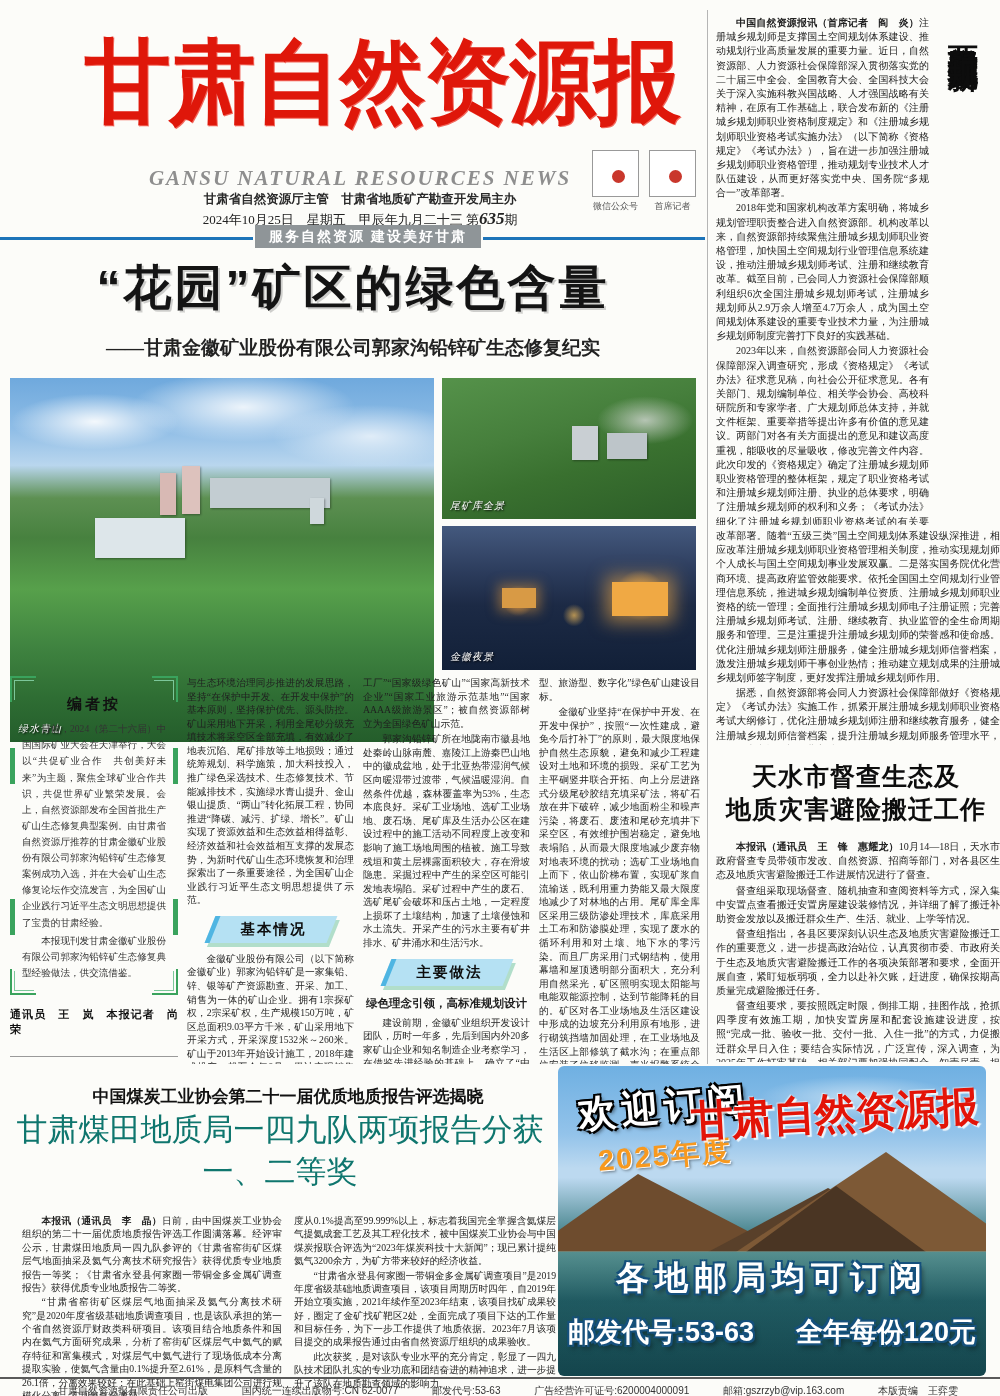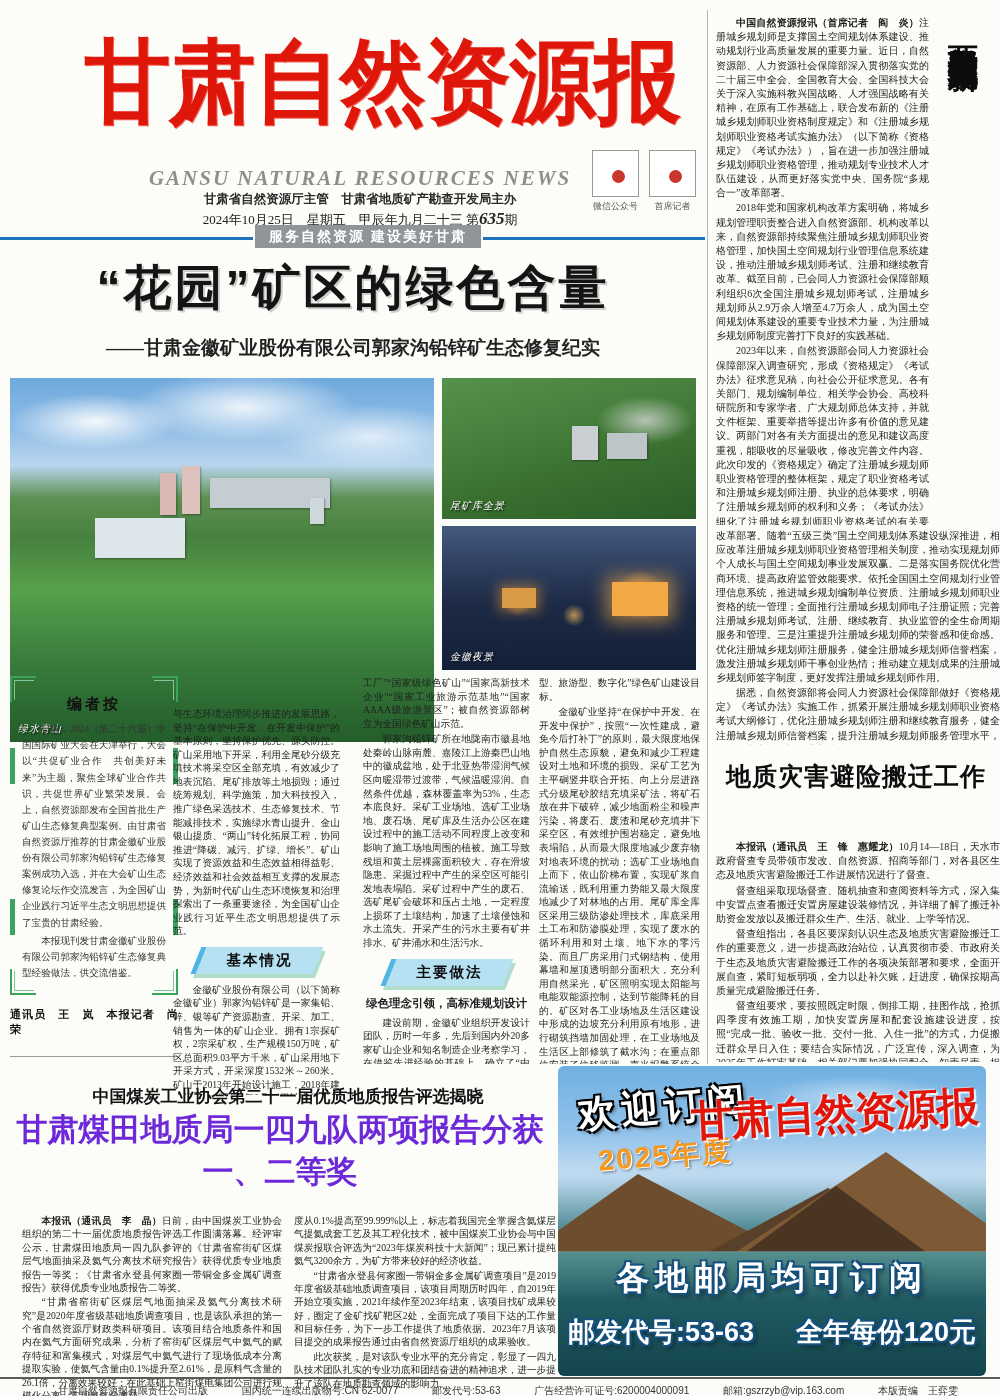--- a/index.html
+++ b/index.html
@@ -103,21 +103,21 @@
   .bld{ position:absolute; background:#cfd6da; box-shadow:1px 1px 2px rgba(0,0,0,.35); }
   .caption{
     position:absolute; left:8px; bottom:6px; color:#fff; font-size:10px;
     font-style:italic; text-shadow:1px 1px 2px #000; letter-spacing:1px;
   }
   .cols{ top:676px; height:388px; overflow:hidden; font-size:9.7px; line-height:1.4;
          text-align:justify; color:#1f1f1f; }
   .cols p{ text-indent:2em; margin-bottom:2px; }
   .cols p.noind{ text-indent:0; }
   .col1{ left:10px; width:168px; }
-  .col2{ left:173px; width:167px;margin-top:31px; }
+  .col2{ left:187px; width:167px; }
   .col3{ left:363px; width:167px; }
   .col4{ left:539px; width:161px; }
 
   .editor-box{ position:relative; padding:15px 12px 12px; margin-bottom:8px;
     font-size:9.6px; line-height:1.68; color:#333; }
   .editor-title{ text-align:center; font-size:15px; font-weight:900; margin-bottom:5px;
     color:#111; font-family:"Liberation Sans",sans-serif; letter-spacing:3px; text-indent:0 !important;}
   .corner{ position:absolute; width:26px; height:26px; border:2px solid #3aa35d; }
   .corner::after{ content:""; position:absolute; inset:2px; border:1px solid #7cc79a; }
   .c-tl{ top:0; left:0; border-right:none; border-bottom:none;} .c-tl::after{border-right:none;border-bottom:none;}
@@ -138,21 +138,21 @@
   .sec-banner span{ display:block; transform:skewX(22deg); text-align:center;
     line-height:27px; font-size:14.5px; font-weight:900; letter-spacing:2px;
     color:#0d0d0d; font-family:"Liberation Sans",sans-serif; }
   .subhead{ text-align:center; font-weight:900; font-size:11.5px; margin:4px 0 5px;
     text-indent:0 !important; font-family:"Liberation Sans",sans-serif;}
 
   
   .b-kicker{ left:20px; top:1085px; width:536px; text-align:center;
     font-size:17px; font-weight:bold; color:#111; font-family:"Liberation Sans",sans-serif;}
   .b-headline{ left:4px; top:1109px; width:552px; text-align:center;
-    font-size:31px; font-weight:700; color:#6d28d9; letter-spacing:0;
+    font-size:31px; font-weight:400; color:#0f766e; letter-spacing:0;
     font-family:"Liberation Sans",sans-serif; }
   .b-col{ top:1182px; height:196px; overflow:hidden; font-size:9.7px; line-height:1.38;
     text-align:justify; color:#222;margin-top:32px;}
   .b-col p{ text-indent:2em; margin-bottom:1px;}
   .b-col p.noind{ text-indent:0; }
   .b-col1{ left:22px; width:260px; }
   .b-col2{ left:294px; width:262px; }
 
   
   .ad{ left:558px; top:1066px; width:428px; height:310px; border-radius:6px; overflow:hidden;
@@ -221,20 +221,21 @@
     <p>2023年以来，自然资源部会同人力资源社会保障部深入调查研究，形成《资格规定》《考试办法》征求意见稿，向社会公开征求意见。各有关部门、规划编制单位、相关学会协会、高校科研院所和专家学者、广大规划师总体支持，并就文件框架、重要举措等提出许多有价值的意见建议。两部门对各有关方面提出的意见和建议高度重视，能吸收的尽量吸收，修改完善文件内容。此次印发的《资格规定》确定了注册城乡规划师职业资格管理的整体框架，规定了职业资格考试和注册城乡规划师注册、执业的总体要求，明确了注册城乡规划师的权利和义务；《考试办法》细化了注册城乡规划师职业资格考试的有关要求，规定了考试科目、考点设置、考试纪律、免考情形等内容。</p>
 
   </div>
   <div class="abs a1-vhead">两部门联合发布注册城乡规划师新规</div>
   <div class="abs a1-wide rt-text">
     <p class="noind">改革部署。随着“五级三类”国土空间规划体系建设纵深推进，相应改革注册城乡规划师职业资格管理相关制度，推动实现规划师个人成长与国土空间规划事业发展双赢。二是落实国务院优化营商环境、提高政府监管效能要求。依托全国国土空间规划行业管理信息系统，推进城乡规划编制单位资质、注册城乡规划师职业资格的统一管理；全面推行注册城乡规划师电子注册证照；完善注册城乡规划师考试、注册、继续教育、执业监管的全生命周期服务和管理。三是注重提升注册城乡规划师的荣誉感和使命感。优化注册城乡规划师注册服务，健全注册城乡规划师信誉档案，激发注册城乡规划师干事创业热情；推动建立规划成果的注册城乡规划师签字制度，更好发挥注册城乡规划师作用。</p>
     <p>据悉，自然资源部将会同人力资源社会保障部做好《资格规定》《考试办法》实施工作，抓紧开展注册城乡规划师职业资格考试大纲修订，优化注册城乡规划师注册和继续教育服务，健全注册城乡规划师信誉档案，提升注册城乡规划师服务管理水平，推动国土空间规划行业高质量发展。</p>
   </div>
 
   <div class="abs a2-head">
+    <div>天水市督查生态及</div>
     <div>地质灾害避险搬迁工作</div>
   </div>
   <div class="abs a2-body rt-text">
     <p><span class="rt-lead">本报讯（通讯员　王　锋　惠耀龙）</span><span>10月14—18日，天水市政府督查专员带领市发改、自然资源、招商等部门，对各县区生态及地质灾害避险搬迁工作进展情况进行了督查。</span></p>
     <p>督查组采取现场督查、随机抽查和查阅资料等方式，深入集中安置点查看搬迁安置房屋建设装修情况，并详细了解了搬迁补助资金发放以及搬迁群众生产、生活、就业、上学等情况。</p>
     <p>督查组指出，各县区要深刻认识生态及地质灾害避险搬迁工作的重要意义，进一步提高政治站位，认真贯彻市委、市政府关于生态及地质灾害避险搬迁工作的各项决策部署和要求，全面开展自查，紧盯短板弱项，全力以赴补欠账，赶进度，确保按期高质量完成避险搬迁任务。</p>
     <p>督查组要求，要按照既定时限，倒排工期，挂图作战，抢抓四季度有效施工期，加快安置房屋和配套设施建设进度，按照“完成一批、验收一批、交付一批、入住一批”的方式，力促搬迁群众早日入住；要结合实际情况，广泛宣传，深入调查，为2025年工作打牢基础。相关部门要加强协同配合，知责尽责，担当作为，以对群众高度负责的态度，推进各项基础配套工程落细落实，切实把这项为民实事抓紧抓实，抓出成效。</p>
   </div>
 
   <div class="abs main-headline">“花园”矿区的绿色含量</div>

